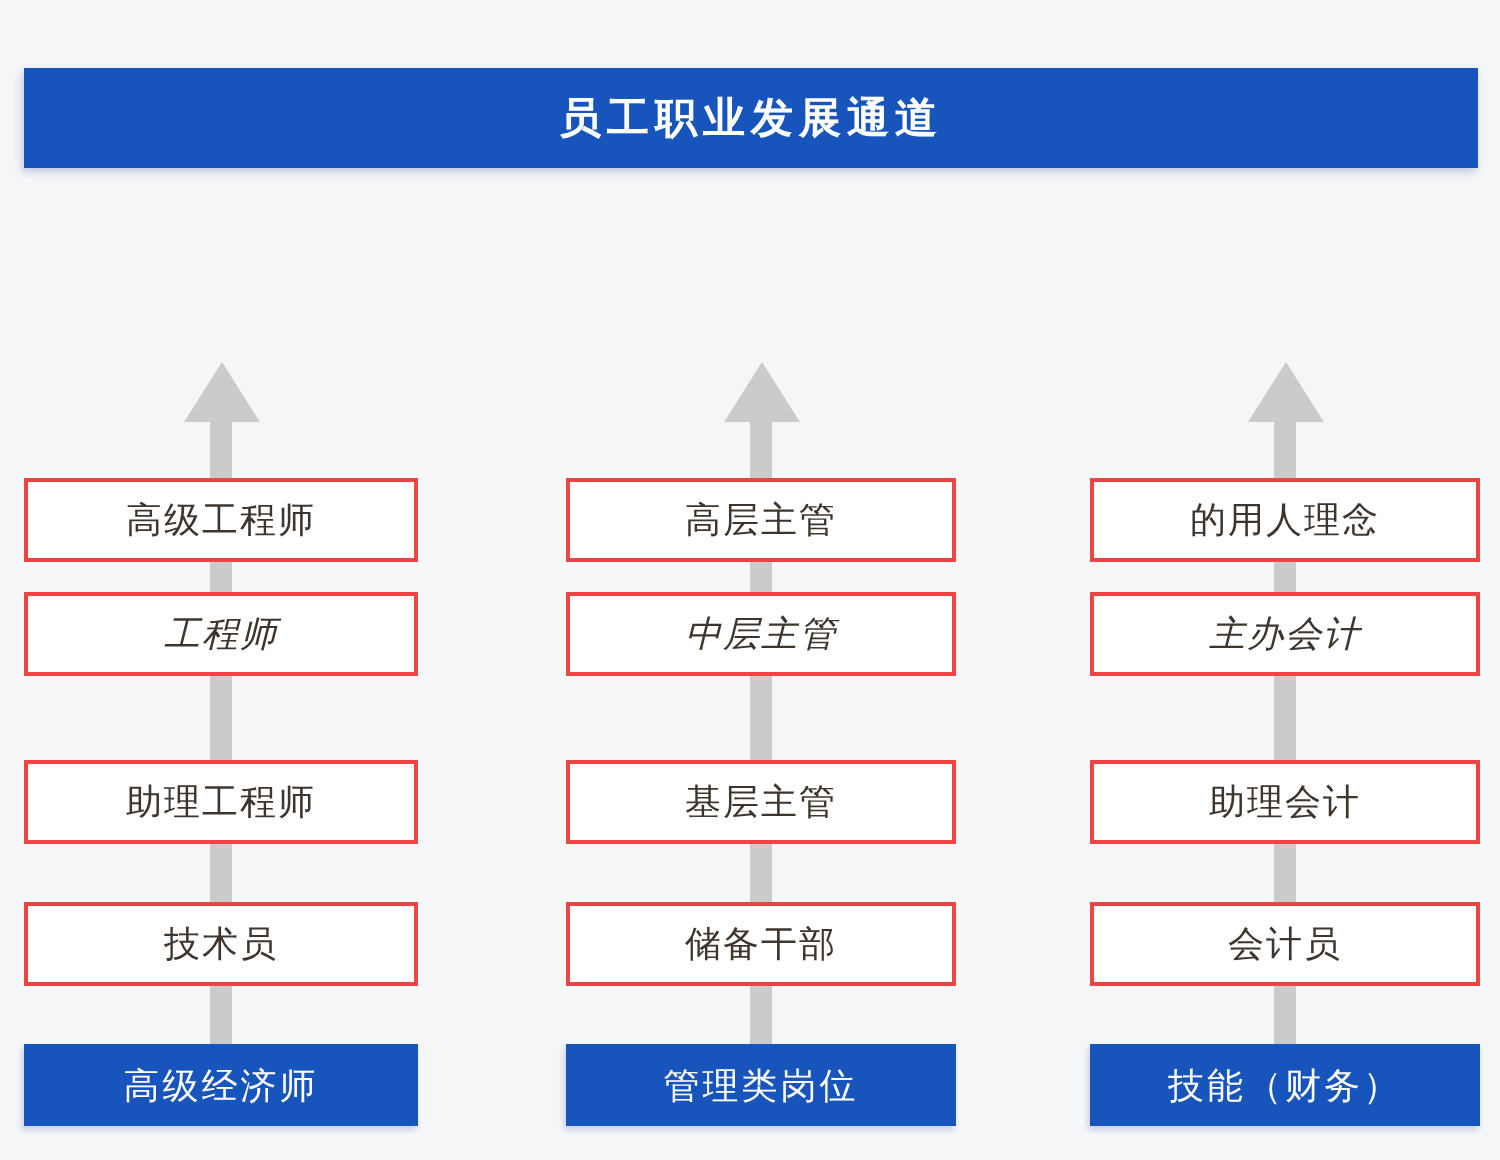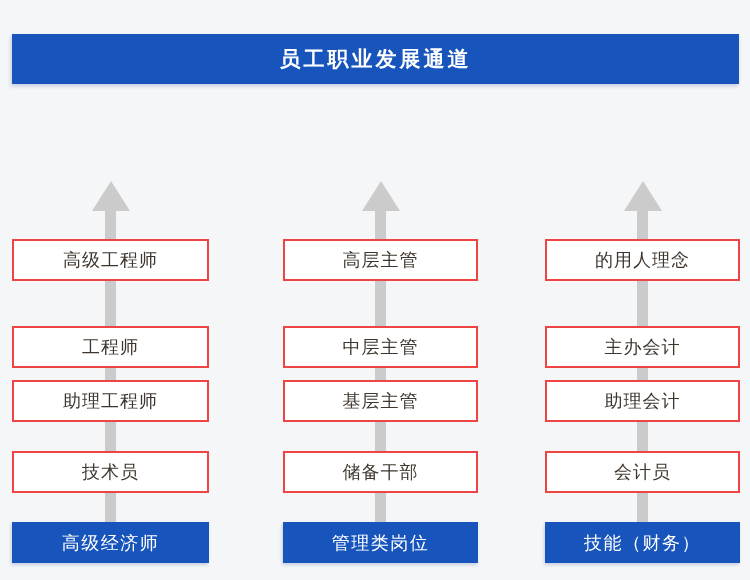--- a/index.html
+++ b/index.html
@@ -71,21 +71,21 @@
     height: 42px;
     background: #ffffff;
     border: 2px solid #ef4444;
     display: flex; align-items: center; justify-content: center;
     font-size: 18px;
     letter-spacing: 1px;
     color: #3e362e;
     z-index: 2;
   }
   .lv-0 { top: 59px; }
-  .lv-1 { top: 146px; }
+  .lv-1 { top: 116px; font-style: italic; }
   .lv-2 { top: 200px; }
   .lv-3 { top: 271px; }
 
   .category-box {
     position: absolute;
     left: 0; top: 342px;
     width: 100%; height: 41px;
     background: #1754bb;
     display: flex; align-items: center; justify-content: center;
     font-size: 18px;

